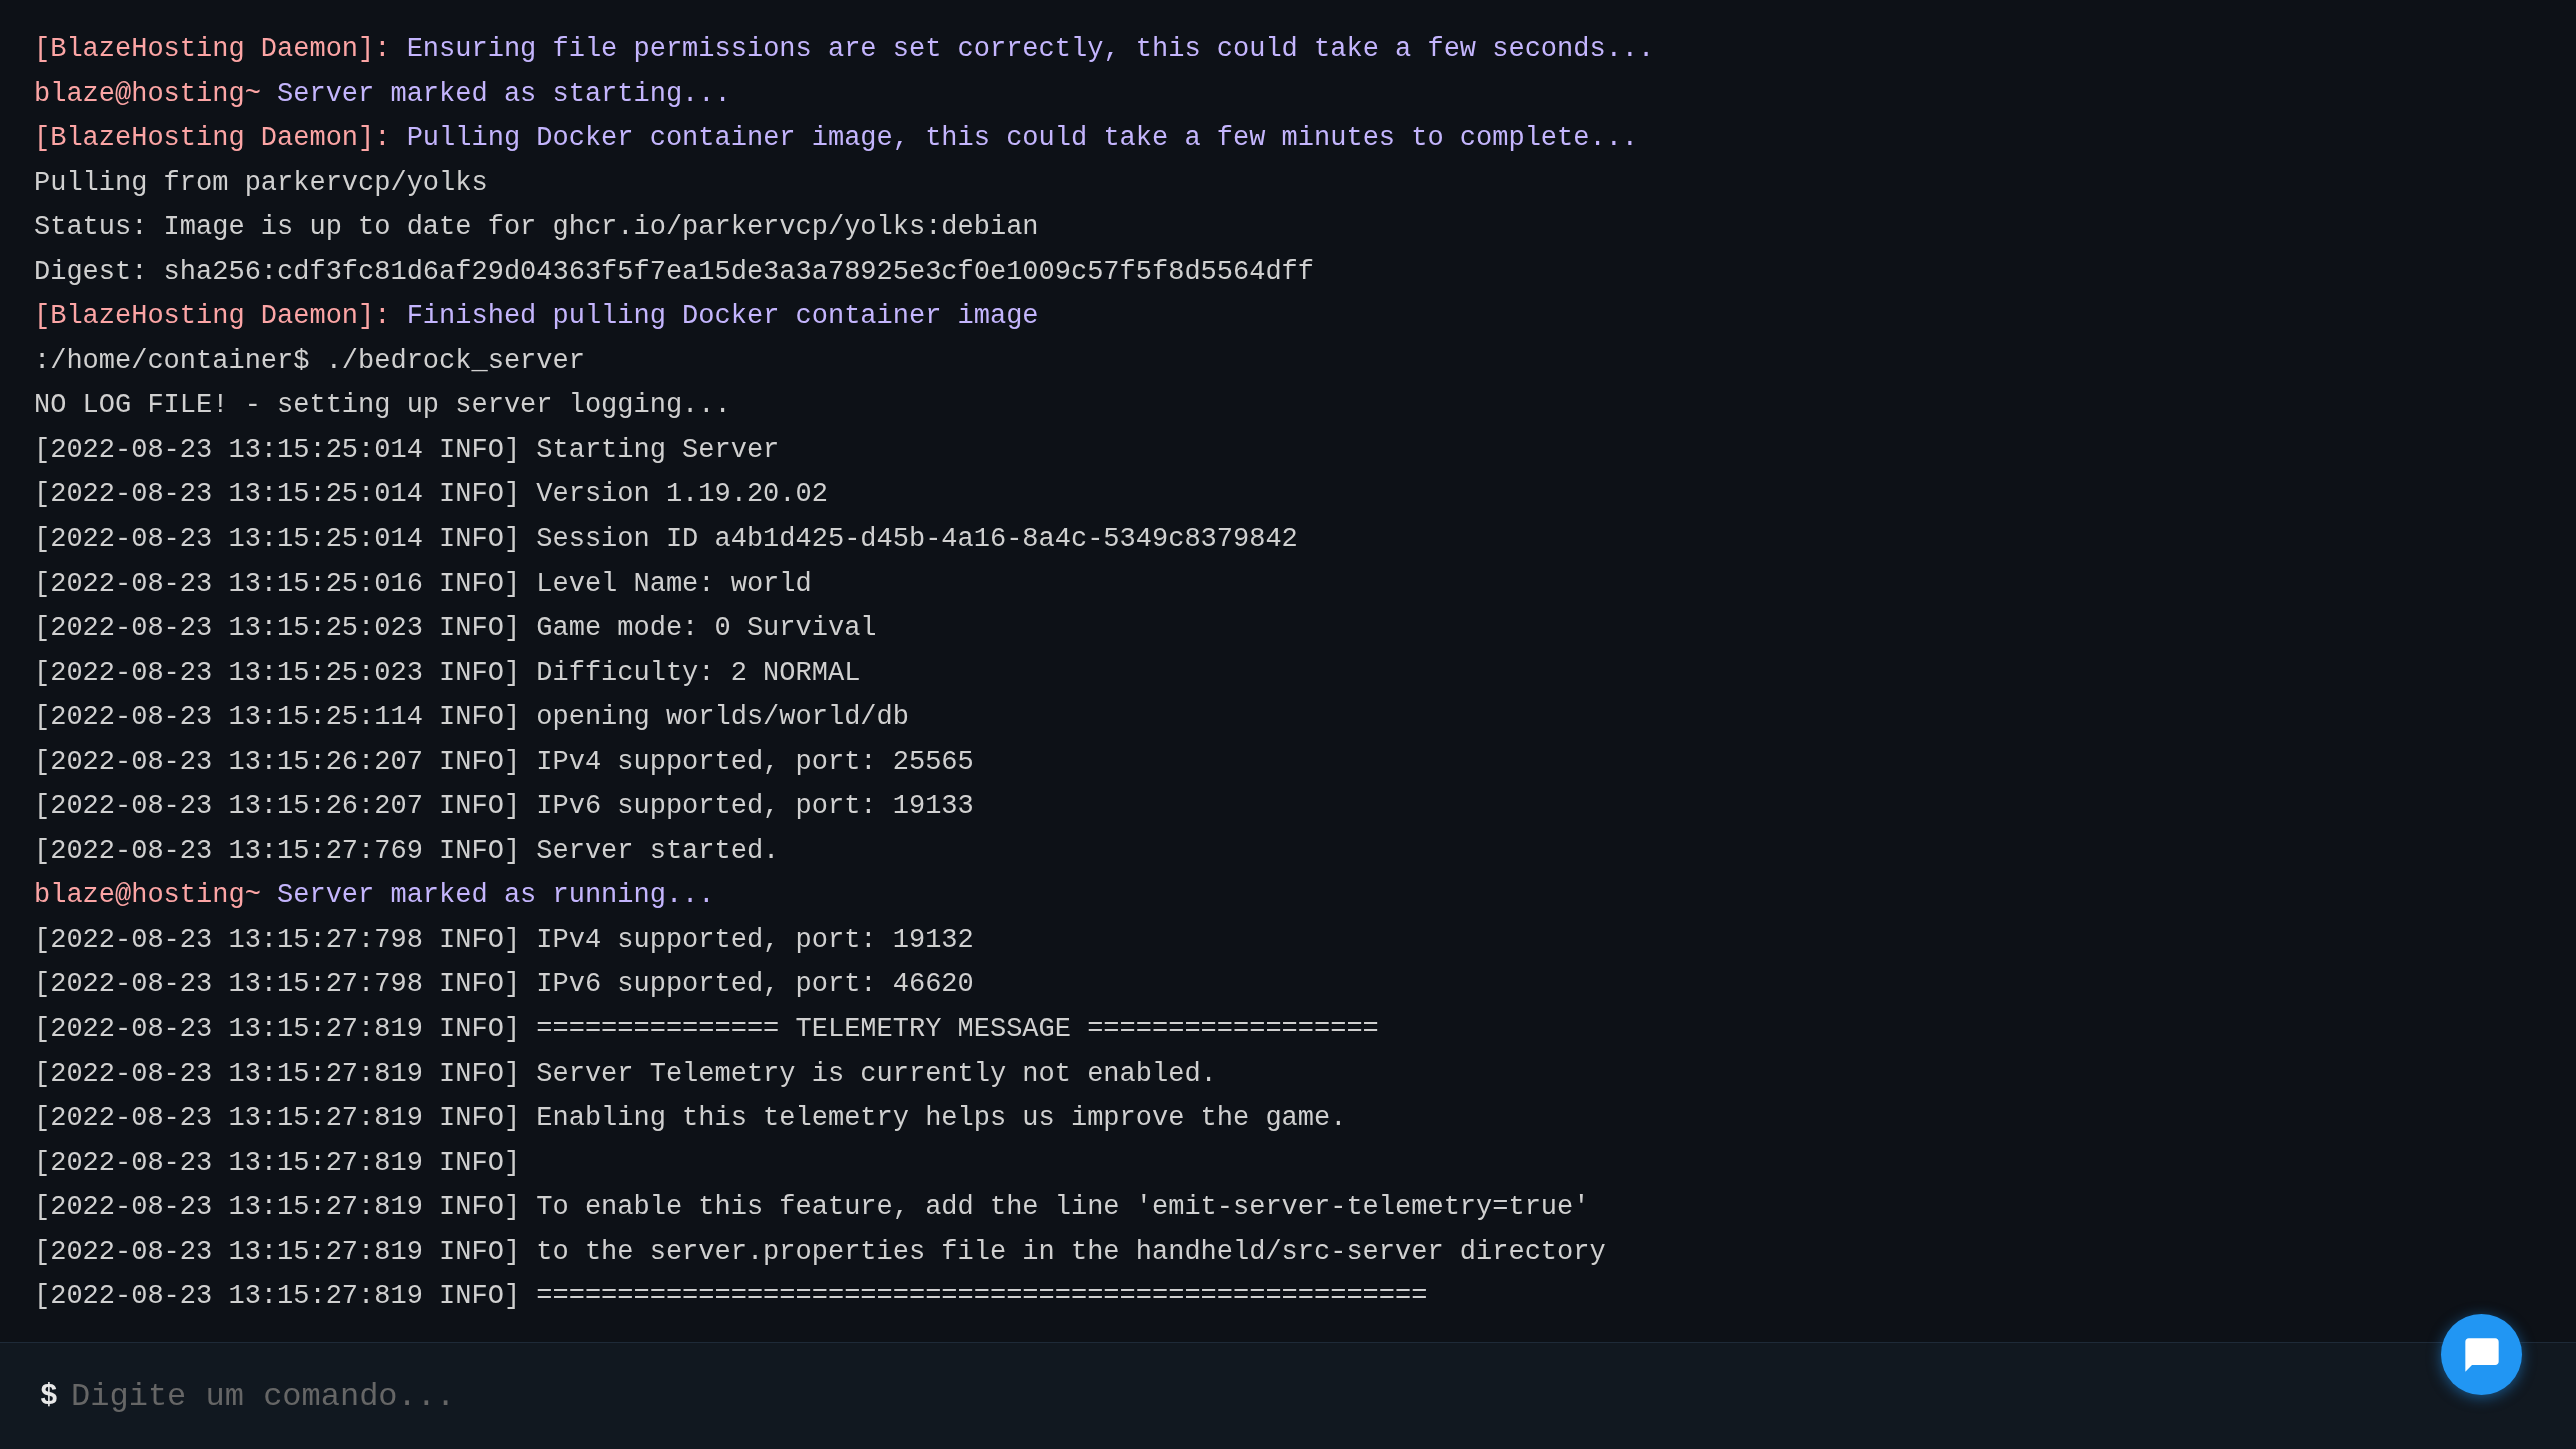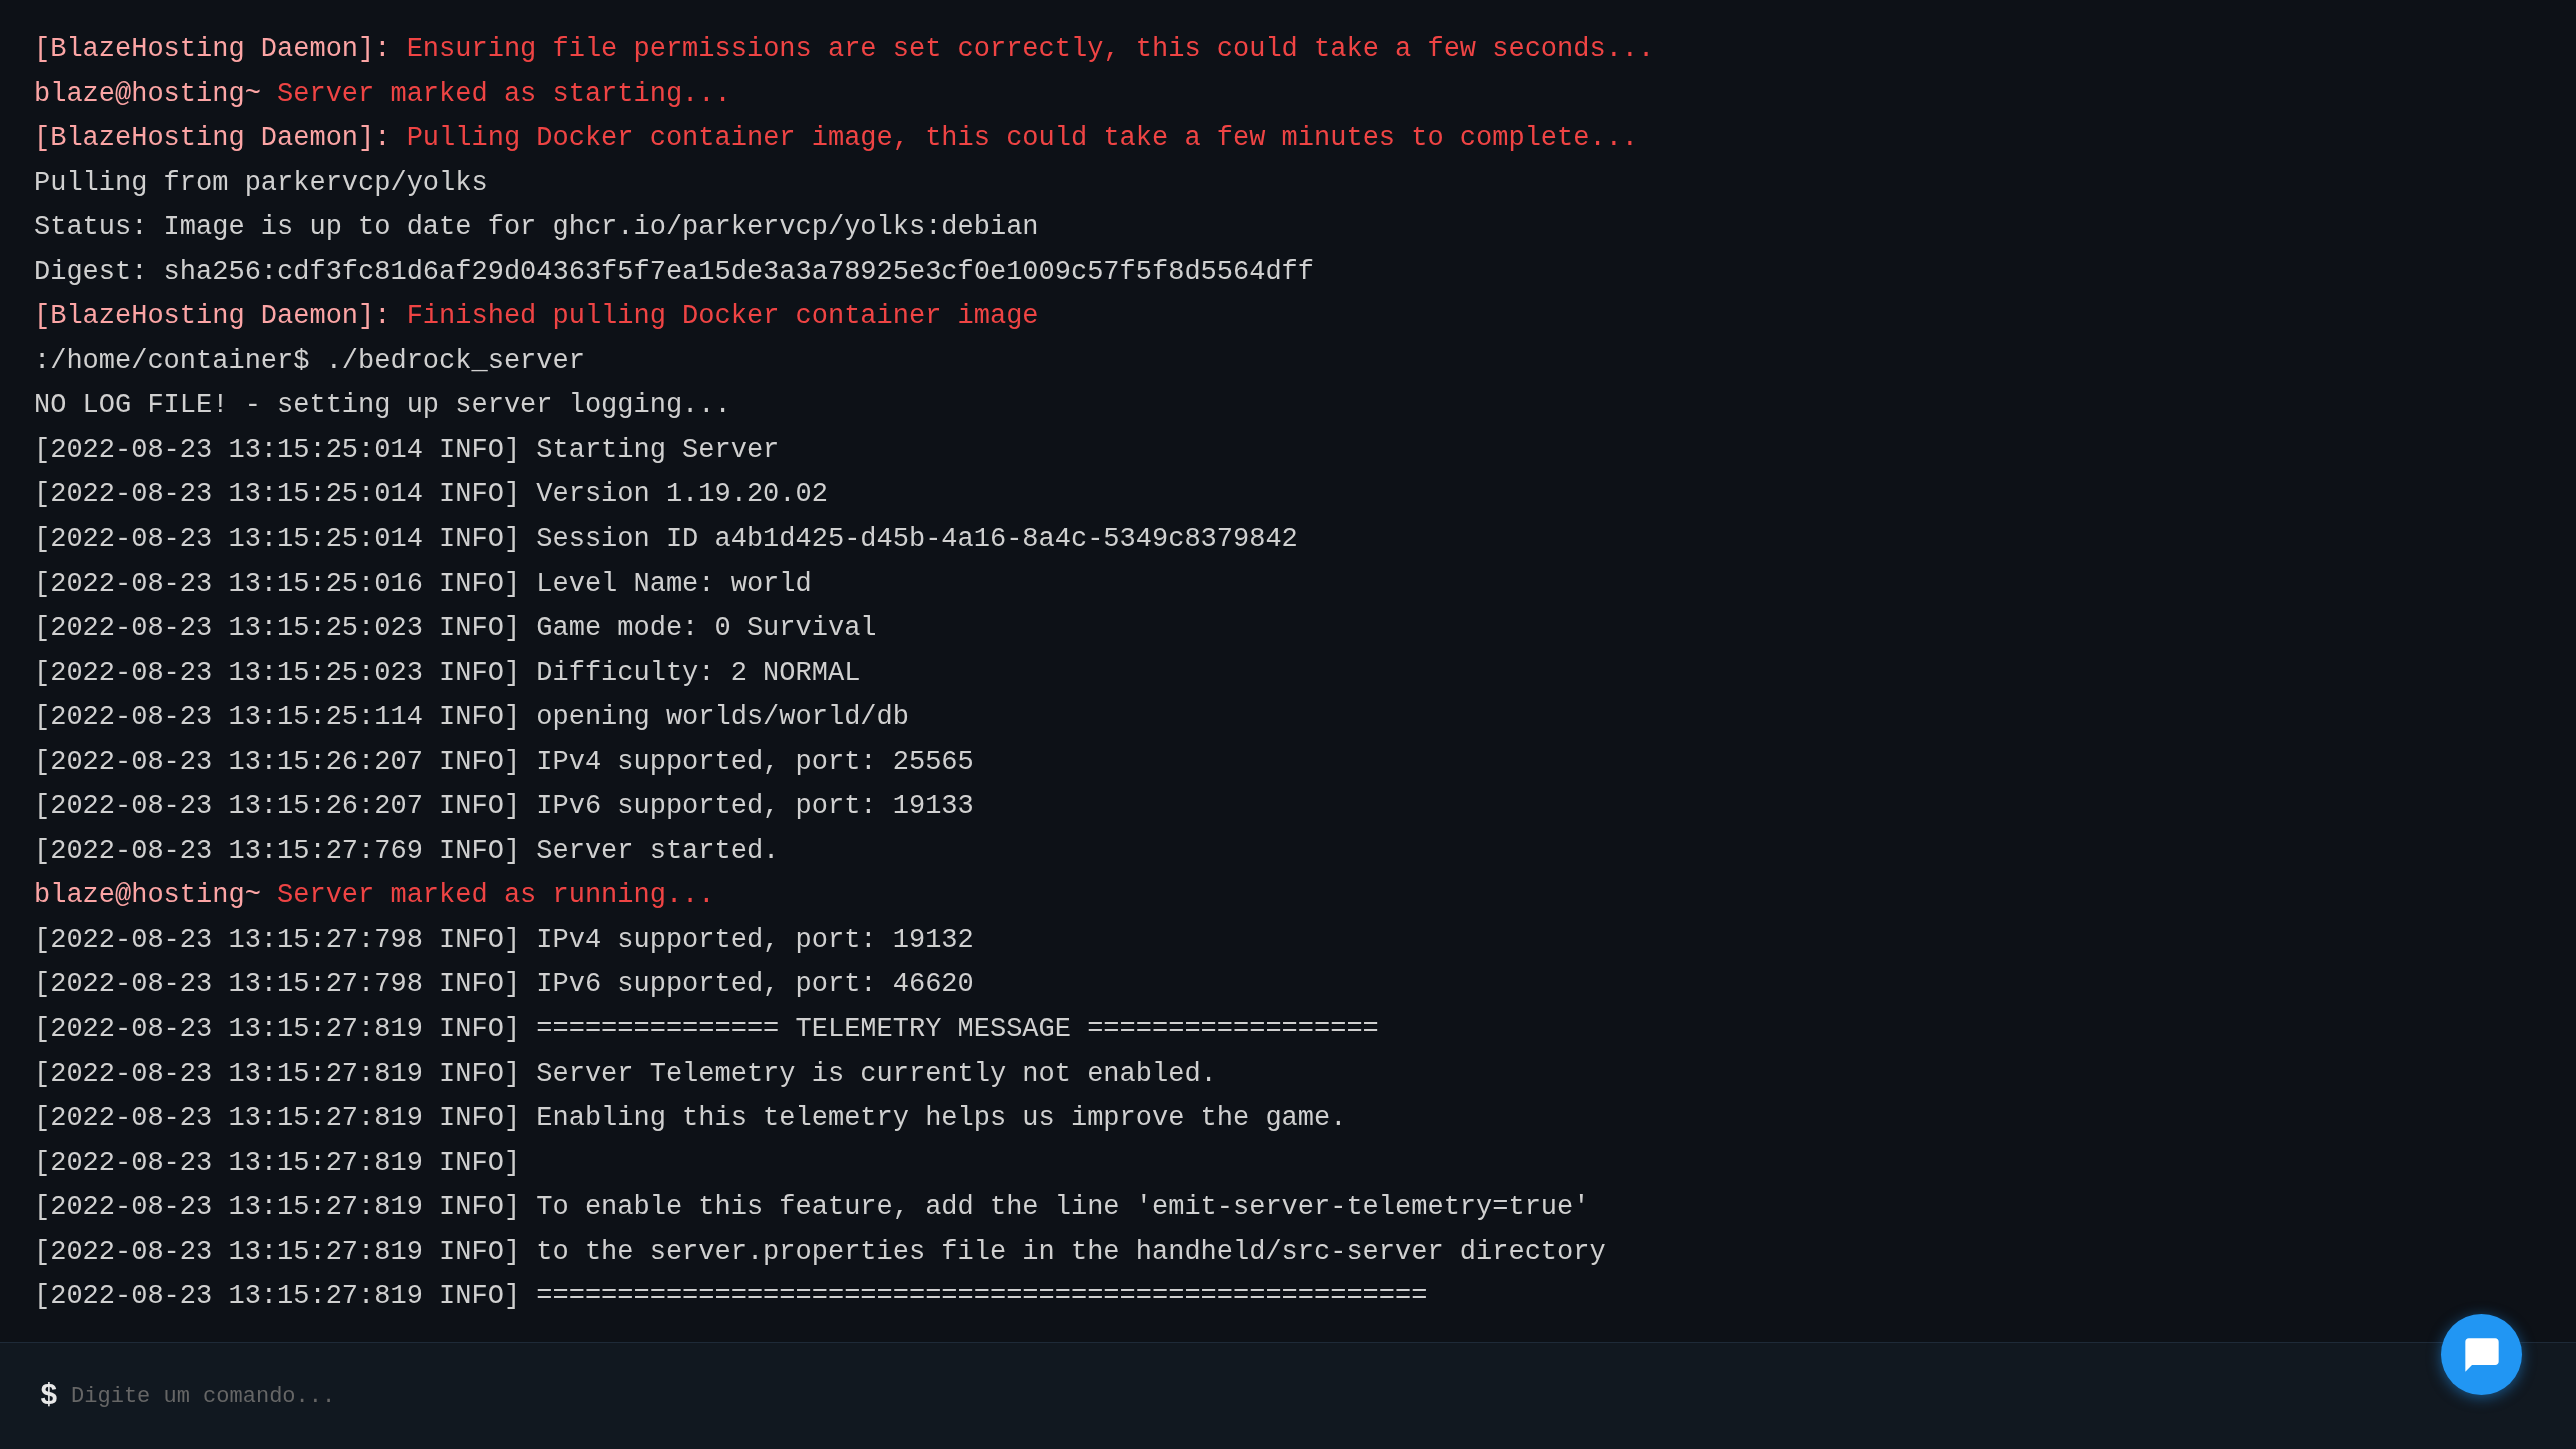--- a/index.html
+++ b/index.html
@@ -36,21 +36,21 @@
     .line {
       display: block;
       line-height: 1.65;
     }
 
     .color-yellow {
       color: #fca5a5;
     }
 
     .color-white {
-      color: #ef4444;
+      color: #c4b5fd;
     }
 
     .input-bar {
       position: absolute;
       bottom: 0;
       left: 0;
       right: 0;
       height: 107px;
       background-color: #111820;
       border-top: 1.3px solid #1e2a38;
@@ -65,21 +65,21 @@
       font-family: 'Courier New', Courier, monospace;
       margin-right: 13.4px;
       font-weight: bold;
     }
 
     .input-field {
       background: transparent;
       border: none;
       outline: none;
       color: #d946ef;
-      font-size: 22px;
+      font-size: 32px;
       font-family: 'Courier New', Courier, monospace;
       flex: 1;
       caret-color: #fff;
     }
 
     .input-field::placeholder {
       color: #666;
     }
 
     .chat-button {

